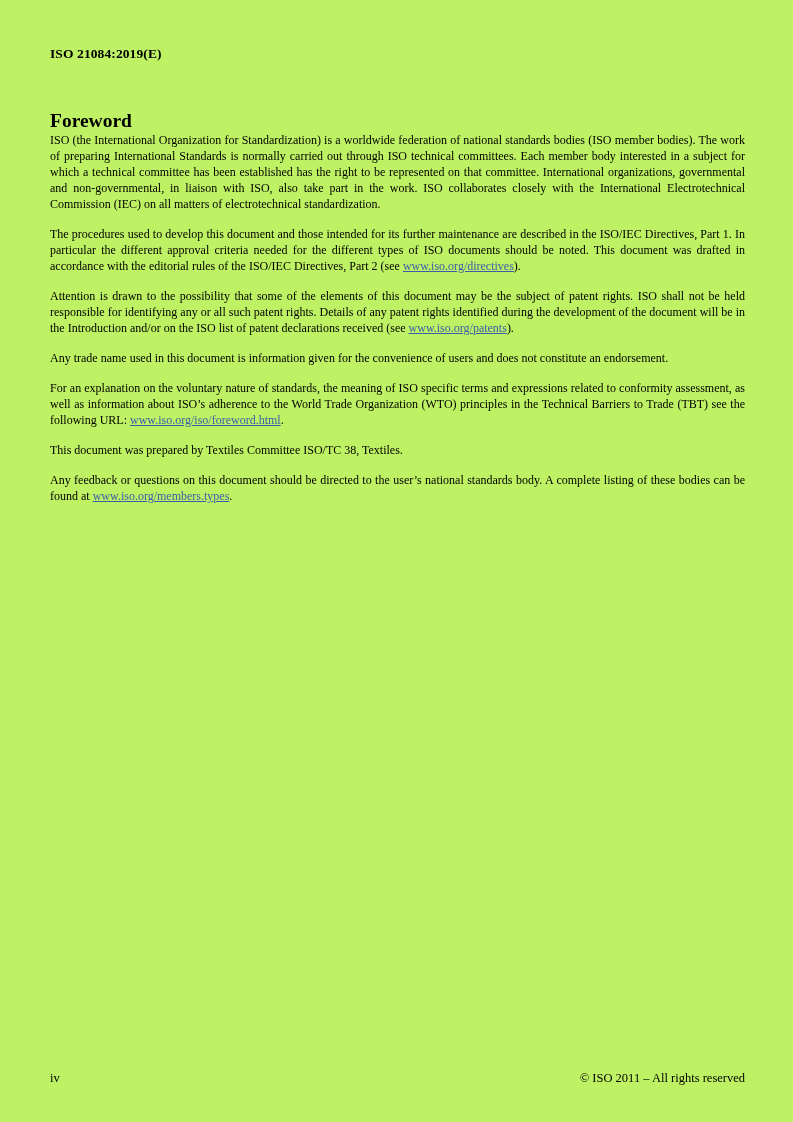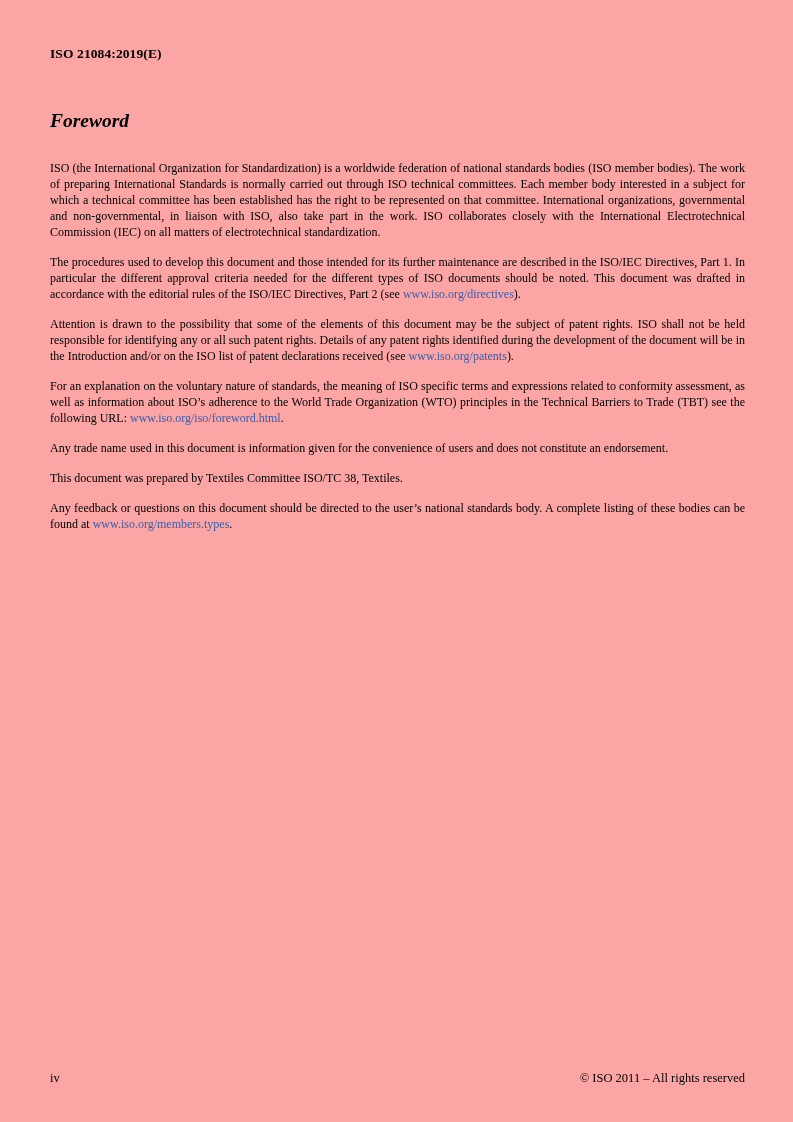--- a/index.html
+++ b/index.html
@@ -5,45 +5,44 @@
   * { margin: 0; padding: 0; box-sizing: border-box; }
   html, body { background: #ffffff; }
   body {
     font-family: "Liberation Serif", "DejaVu Serif", serif;
     color: #000000;
   }
   .page {
     position: relative;
     width: 793px;
     height: 1122px;
-    background: #fca5a5;
+    background: #bef264;
     margin: 0 auto;
     overflow: hidden;
     padding: 46px 48px 16px 50px;
   }
   .doc-ref {
     font-size: 13.5px;
     font-weight: bold;
     letter-spacing: 0.1px;
   }
   h1.foreword {
     margin-top: 48px;
-    margin-bottom: 28px;
     font-size: 19.5px;
     font-weight: bold;
-    font-style: italic;
   }
   .body-text p {
     font-size: 12px;
     line-height: 16px;
     text-align: justify;
     margin-bottom: 14px;
   }
   .link {
     color: var(--color-link, #3a5dab);
+    text-decoration: underline;
     cursor: pointer;
   }
   .italic { }
   .footer {
     position: absolute;
     left: 50px;
     right: 48px;
     bottom: 36px;
     display: flex;
     justify-content: space-between;
@@ -61,23 +60,23 @@
   <h1 class="foreword">Foreword</h1>
 
   <div class="body-text">
 
     <p>ISO (the International Organization for Standardization) is a worldwide federation of national standards bodies (ISO member bodies). The work of preparing International Standards is normally carried out through ISO technical committees. Each member body interested in a subject for which a technical committee has been established has the right to be represented on that committee. International organizations, governmental and non-governmental, in liaison with ISO, also take part in the work. ISO collaborates closely with the International Electrotechnical Commission (IEC) on all matters of electrotechnical standardization.</p>
 
     <p><span>The procedures used to develop this document and those intended for its further maintenance are described in the ISO/IEC Directives, Part 1. In particular the different approval criteria needed for the different types of ISO documents should be noted. This document was drafted in accordance with the editorial rules of the ISO/IEC Directives, Part 2 (see </span><a class="link">www.iso.org/directives</a><span>).</span></p>
 
     <p><span>Attention is drawn to the possibility that some of the elements of this document may be the subject of patent rights. ISO shall not be held responsible for identifying any or all such patent rights. Details of any patent rights identified during the development of the document will be in the Introduction and/or on the ISO list of patent declarations received (see </span><a class="link">www.iso.org/patents</a><span>).</span></p>
 
+    <p>Any trade name used in this document is information given for the convenience of users and does not constitute an endorsement.</p>
+
     <p><span>For an explanation on the voluntary nature of standards, the meaning of ISO specific terms and expressions related to conformity assessment, as well as information about ISO’s adherence to the World Trade Organization (WTO) principles in the Technical Barriers to Trade (TBT) see the following URL: </span><a class="link">www.iso.org/iso/foreword.html</a><span>.</span></p>
-
-    <p>Any trade name used in this document is information given for the convenience of users and does not constitute an endorsement.</p>
 
     <p><span>This document was prepared by Textiles Committee ISO/TC 38, </span><span class="italic">Textiles</span><span>.</span></p>
 
     <p><span>Any feedback or questions on this document should be directed to the user’s national standards body. A complete listing of these bodies can be found at </span><a class="link">www.iso.org/members.types</a><span>.</span></p>
 
   </div>
 
   <div class="footer">
     <span>iv</span>
     <span>© ISO 2011 – All rights reserved</span>

